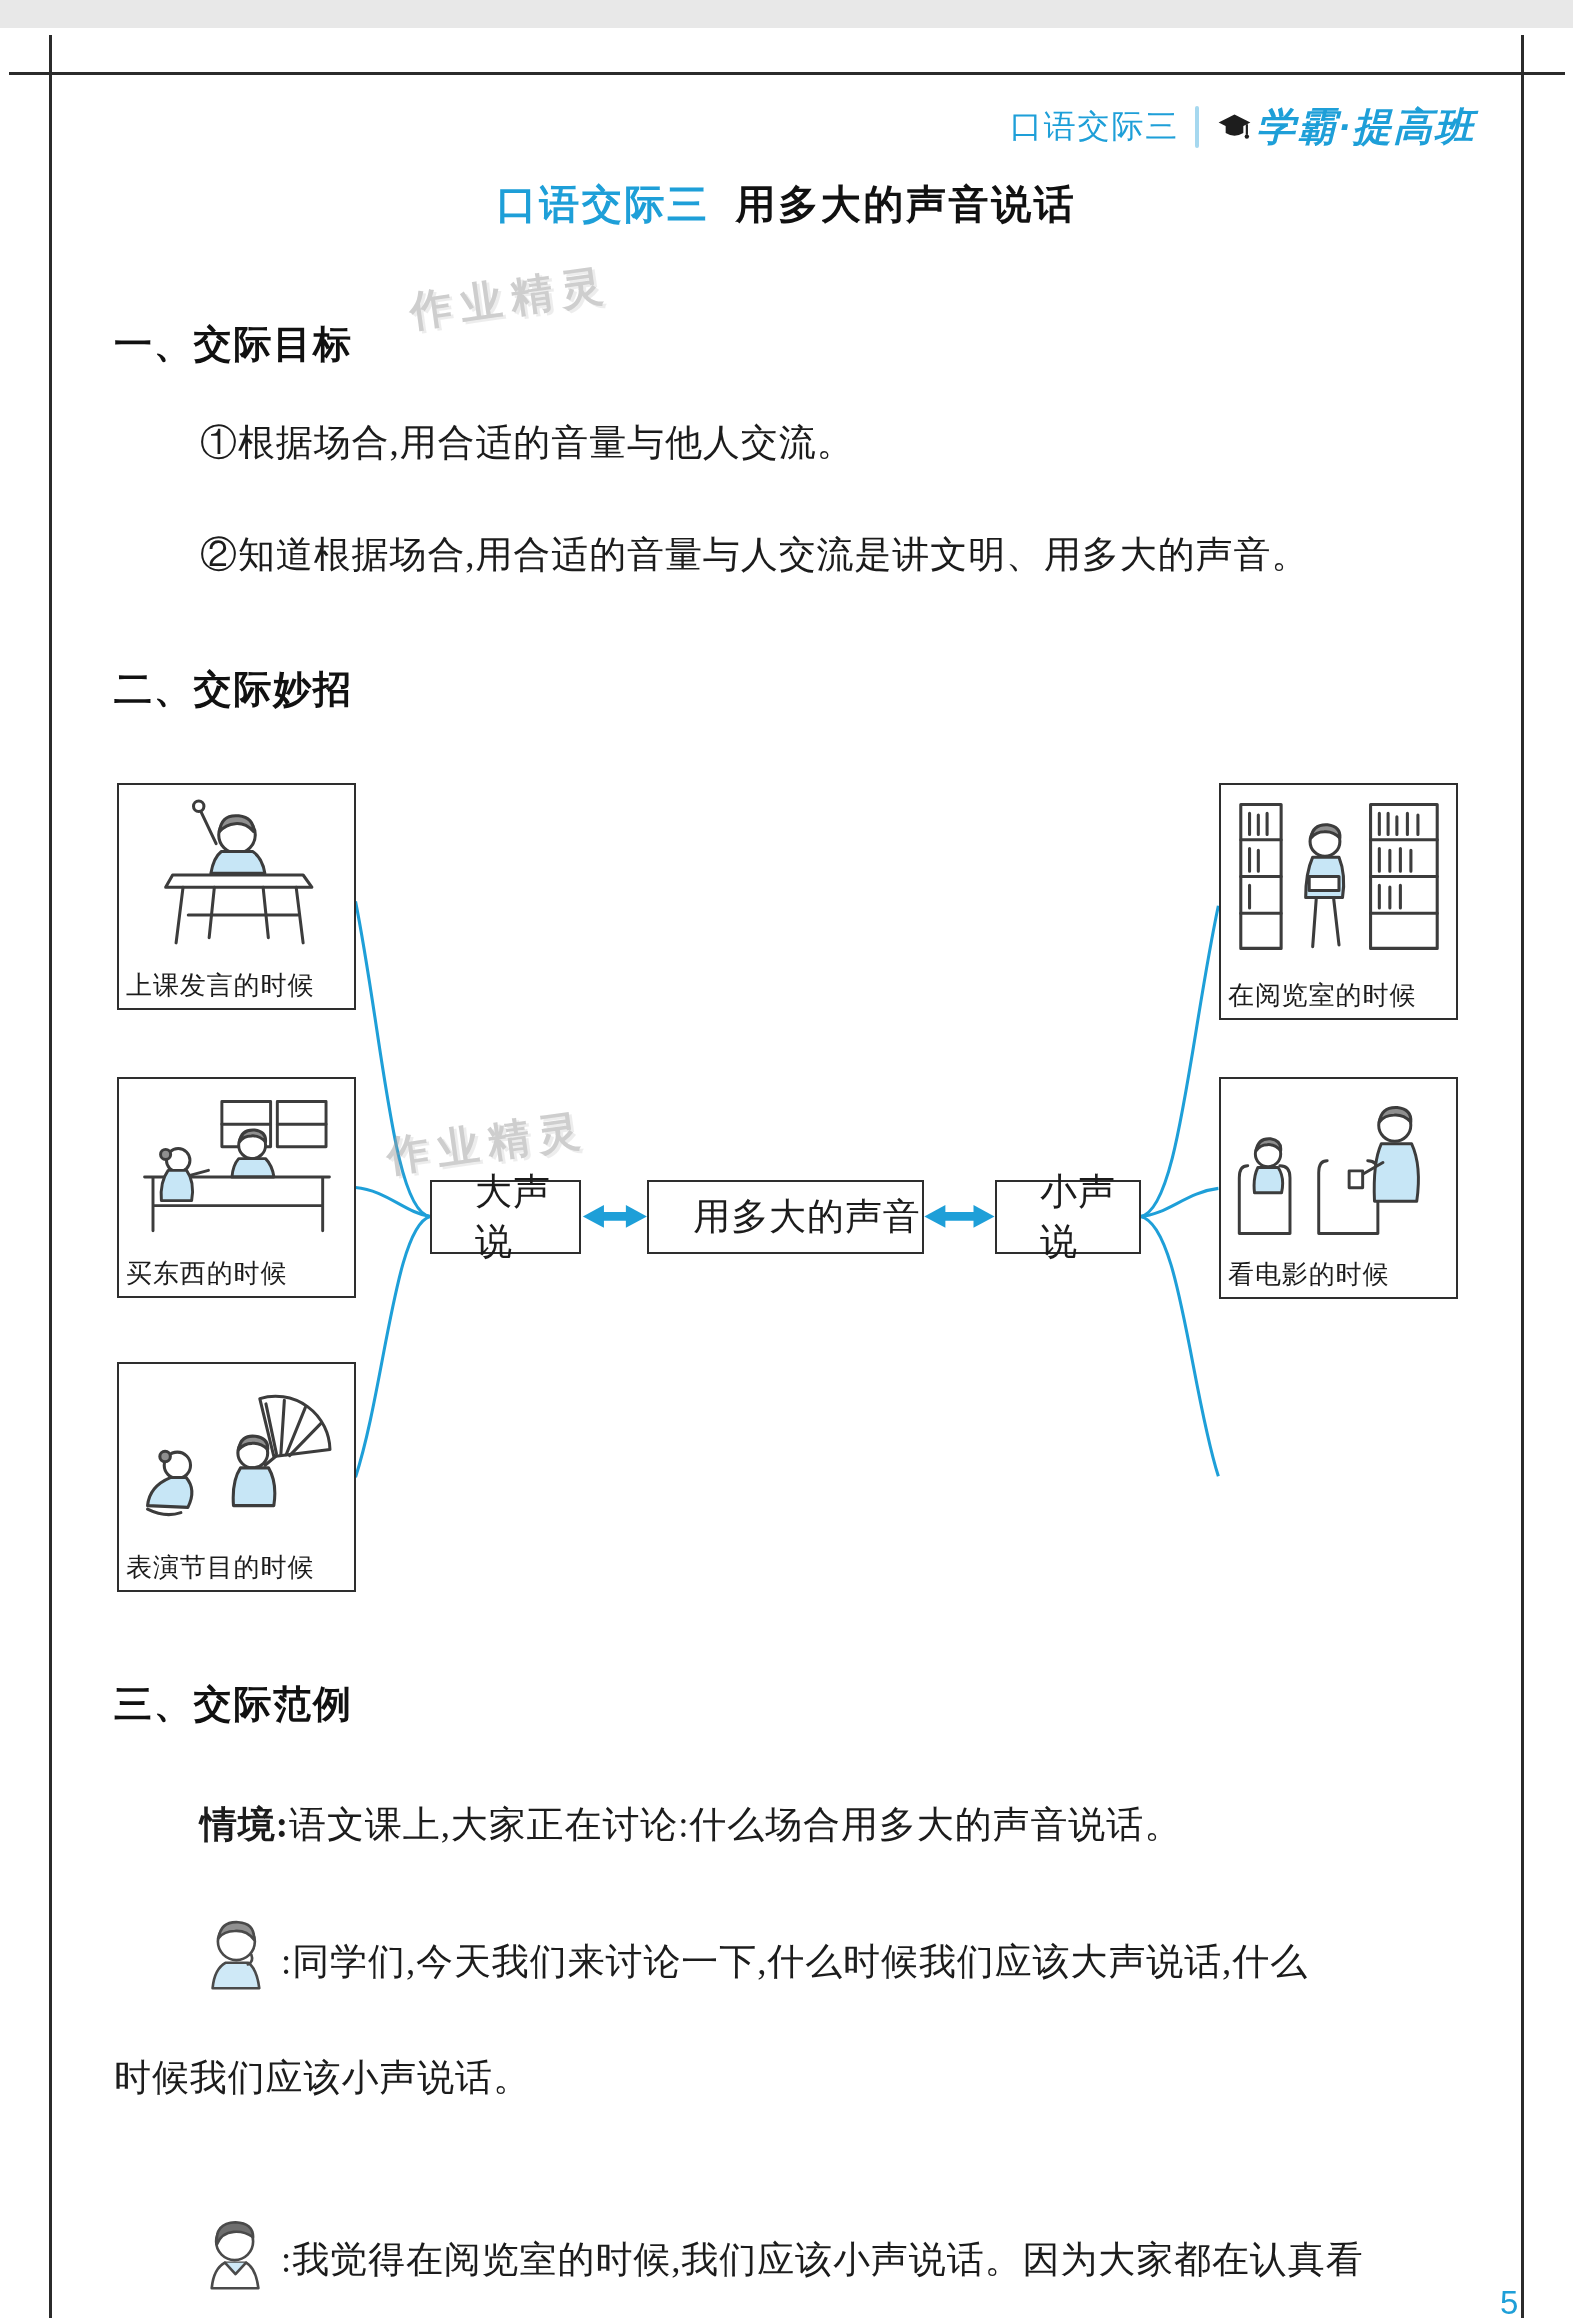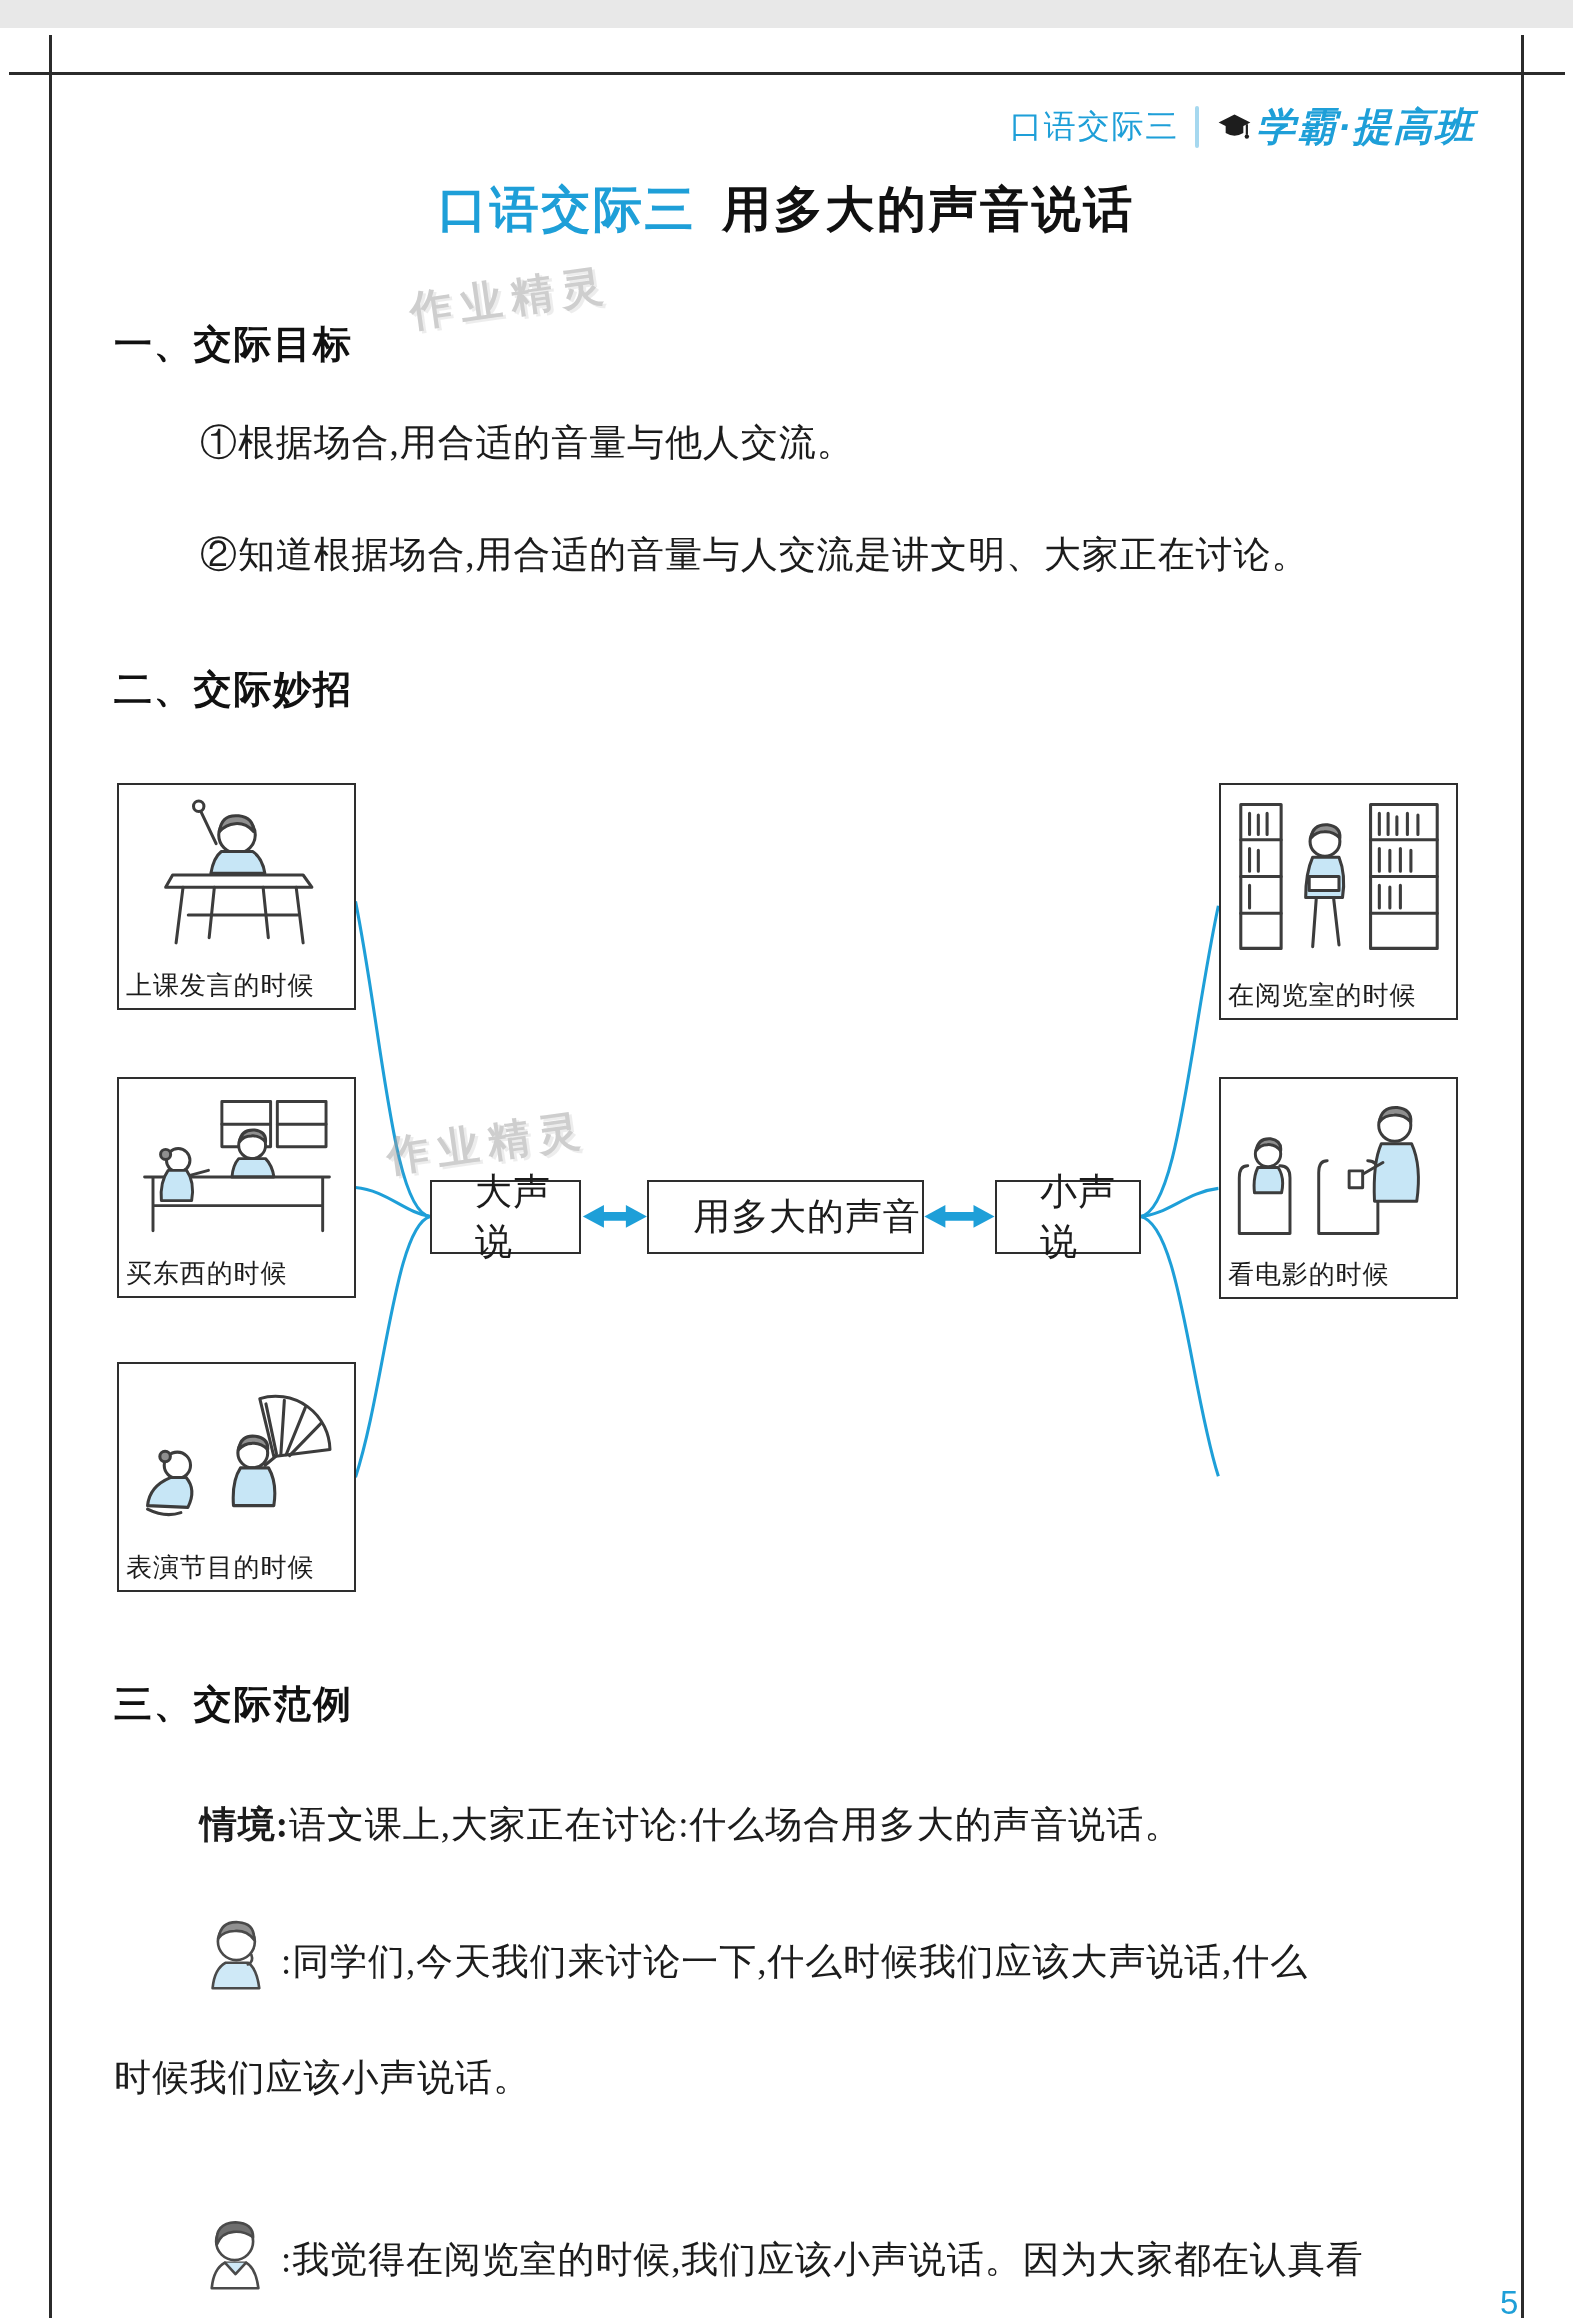--- a/index.html
+++ b/index.html
@@ -27,21 +27,21 @@
   
   .header{left:1010px;top:74px;height:49px;display:flex;align-items:center;gap:16px;}
   .crumb{color:var(--accent);font-size:32px;letter-spacing:1.8px;font-family:"Liberation Sans","DejaVu Sans",sans-serif;}
   .hdr-divider{width:4.4px;height:42px;background:#a6d8ef;border-radius:2.6px;}
   .brand{display:flex;align-items:flex-end;gap:1.8px;color:var(--accent);
          font-family:"Liberation Sans","DejaVu Sans",sans-serif;
          font-weight:bold;font-size:39px;font-style:italic;letter-spacing:1.8px;}
   .brand svg{position:relative;top:-12.3px;}
 
   
-  .title{top:149px;left:0;width:1573px;text-align:center;font-size:49px;font-weight:bold;
+  .title{top:149px;left:0;width:1573px;text-align:center;font-size:40px;font-weight:bold;
          font-family:"Liberation Sans","DejaVu Sans",sans-serif;letter-spacing:2.6px;}
   .title-prefix{color:var(--accent);}
   .title-main{color:#111;margin-left:26px;}
 
   
   .watermark{color:#9e9e9e;opacity:.5;font-size:42px;letter-spacing:8.8px;
              transform:rotate(-8deg);font-weight:bold;
              text-shadow:2.6px 2.6px 0 rgba(158,158,158,.35);
              font-family:"Liberation Sans","DejaVu Sans",sans-serif;}
   .wm1{left:409px;top:242px;}
@@ -97,21 +97,21 @@
   </div>
 
   <div class="abs title">
     <span class="title-prefix">口语交际三</span><span class="title-main">用多大的声音说话</span>
   </div>
 
   <div class="abs watermark wm1">作业精灵</div>
 
   <div class="abs heading" style="left:114px;top:291px;">一、交际目标</div>
   <div class="abs bodytext" style="left:200px;top:390px;">①根据场合,用合适的音量与他人交流。</div>
-  <div class="abs bodytext" style="left:200px;top:502px;">②知道根据场合,用合适的音量与人交流是讲文明、大家正在讨论。</div>
+  <div class="abs bodytext" style="left:200px;top:502px;">②知道根据场合,用合适的音量与人交流是讲文明、用多大的声音。</div>
 
   <div class="abs heading" style="left:114px;top:636px;">二、交际妙招</div>
 
   <div class="abs diagram">
 
     <svg class="connectors" viewBox="0 0 1792 950">
 
       <path class="connector" d="M490 504 C 448 500 436 300 405 145"></path>
       <path class="connector" d="M490 504 C 462 500 440 474 405 471"></path>
       <path class="connector" d="M490 504 C 450 515 438 700 405 801"></path>

